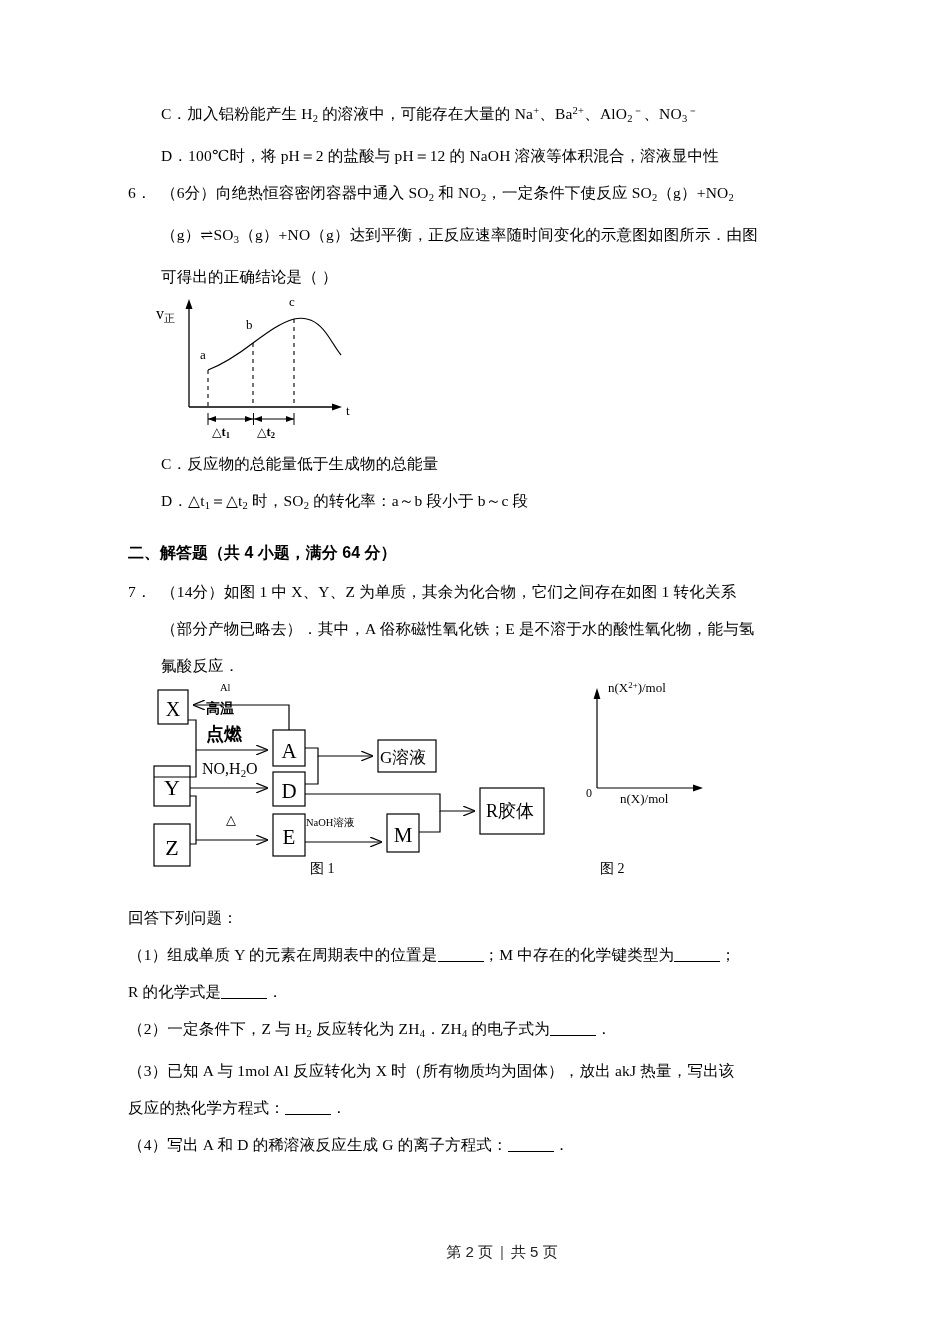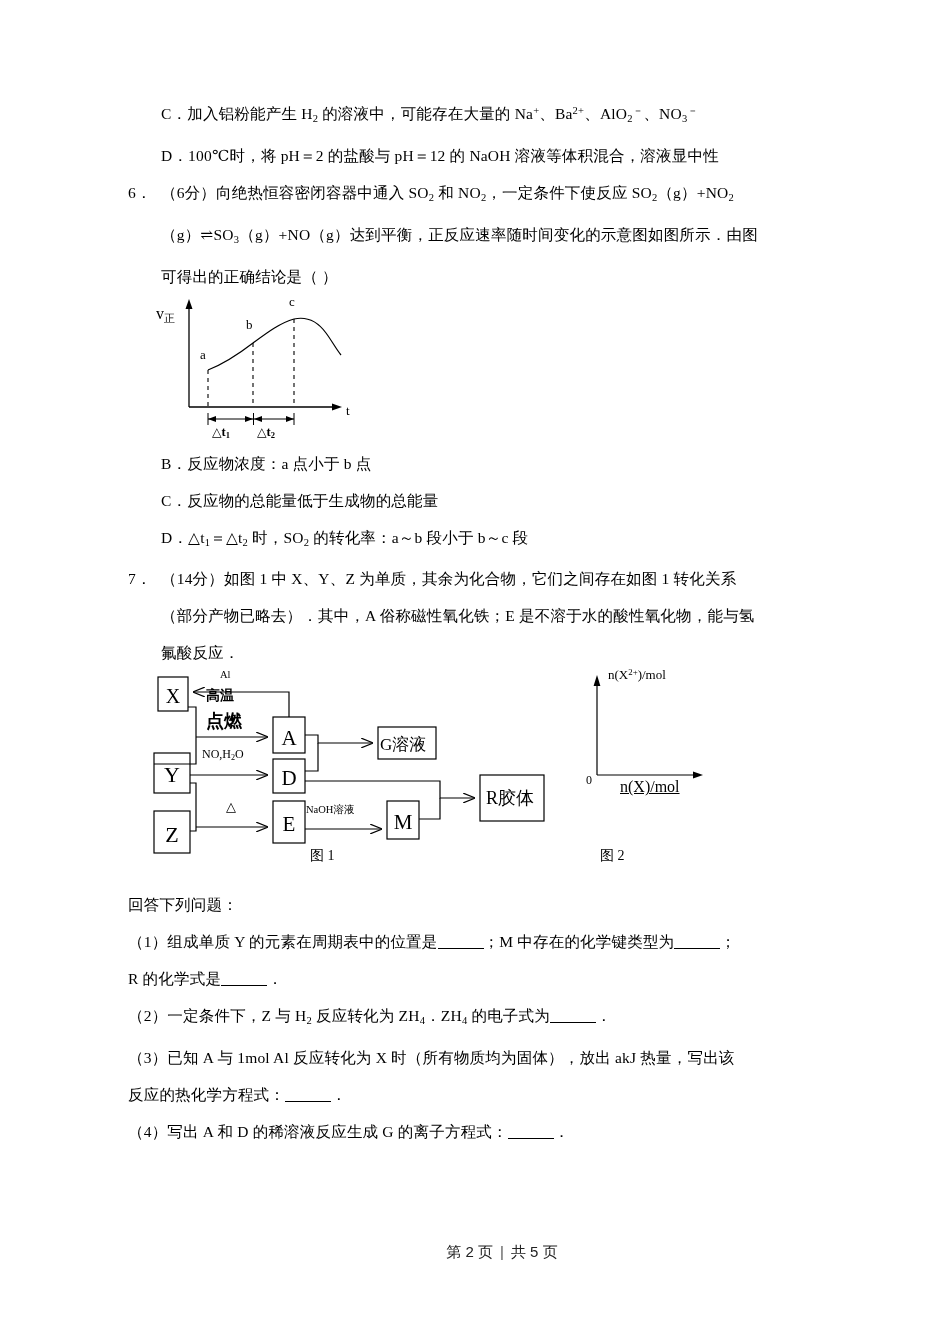--- a/index.html
+++ b/index.html
@@ -159,29 +159,27 @@
     <div style="position:absolute; left:190px; top:108px; font-size:13px;">t</div>
     <div style="position:absolute; left:56px; top:129px; font-size:12.5px; font-weight:bold;">
       <span>△t</span><sub>1</sub>
     </div>
     <div style="position:absolute; left:101px; top:129px; font-size:12.5px; font-weight:bold;">
       <span>△t</span><sub>2</sub>
     </div>
   </div>
 
   <div class="q-line indent-opt">
-    <span class="opt-letter">B．</span><span>反应物浓度：a 点小于 b 点</span>
-  </div>
-  <div class="q-line indent-opt">
     <span class="opt-letter">C．</span><span>反应物的总能量低于生成物的总能量</span>
   </div>
   <div class="q-line indent-opt">
     <span class="opt-letter">D．</span><span>△t</span><sub>1</sub><span>＝△t</span><sub>2</sub><span> 时，SO</span><sub>2</sub><span> 的转化率：a～b 段小于 b～c 段</span>
   </div>
 
+  <div class="section-head">二、解答题（共 4 小题，满分 64 分）</div>
 
   <div class="q-line">
     <span class="qnum">7．</span><span>（14分）</span><span>如图 1 中 X、Y、Z 为单质，其余为化合物，它们之间存在如图 1 转化关系</span>
   </div>
   <div class="q-line indent-body">（部分产物已略去）．其中，A 俗称磁性氧化铁；E 是不溶于水的酸性氧化物，能与氢</div>
   <div class="q-line indent-body">氟酸反应．</div>
 
   <div class="fig7">
     <svg width="560" height="200" viewBox="0 0 560 200">
       <defs>
@@ -239,34 +237,34 @@
       <text x="139" y="74" font-family="Liberation Serif, serif" font-size="21" text-anchor="middle" fill="#000">A</text>
       <text x="139" y="114" font-family="Liberation Serif, serif" font-size="21" text-anchor="middle" fill="#000">D</text>
       <text x="139" y="160" font-family="Liberation Serif, serif" font-size="21" text-anchor="middle" fill="#000">E</text>
       <text x="253" y="158" font-family="Liberation Serif, serif" font-size="21" text-anchor="middle" fill="#000">M</text>
     </svg>
 
     
     <div class="fignote" style="left:70px; top:-2px; font-size:10.5px;">Al</div>
     <div class="fignote" style="left:56px; top:16px; font-size:14px; font-weight:bold;font-family:Liberation Mono, monospace;">高温</div>
     <div class="fignote" style="left:56px; top:38px; font-size:18px; font-weight:bold;">点燃</div>
-    <div class="fignote" style="left:52px; top:76px; font-size:12px;">
+    <div class="fignote" style="left:52px; top:76px; font-size:16px;">
       <span>NO,H</span><sub>2</sub><span>O</span>
     </div>
     <div class="fignote" style="left:76px; top:128px; font-size:13px;">△</div>
     <div class="fignote" style="left:156px; top:132px; font-size:10.5px;">NaOH溶液</div>
     <div class="fignote" style="left:230px; top:62px; font-size:17px;">G溶液</div>
     <div class="fignote" style="left:336px; top:115px; font-size:18px;">R胶体</div>
 
     
     <div class="fignote" style="left:458px; top:-4px; font-size:13px;">
       <span>n(X</span><sup>2+</sup><span>)/mol</span>
     </div>
     <div class="fignote" style="left:436px; top:102px; font-size:12px;">0</div>
-    <div class="fignote" style="left:470px; top:107px; font-size:16px;text-decoration:underline;">n(X)/mol</div>
+    <div class="fignote" style="left:470px; top:107px; font-size:13px;">n(X)/mol</div>
 
     
     <div class="fignote cap" style="left:160px; top:176px;">图 1</div>
     <div class="fignote cap" style="left:450px; top:176px;">图 2</div>
   </div>
 
   <div class="q-line">回答下列问题：</div>
 
   <div class="q-line">
     <span>（1）组成单质 Y 的元素在周期表中的位置是</span><span class="blank"></span><span>；M 中存在的化学键类型为</span><span class="blank"></span><span>；</span>

